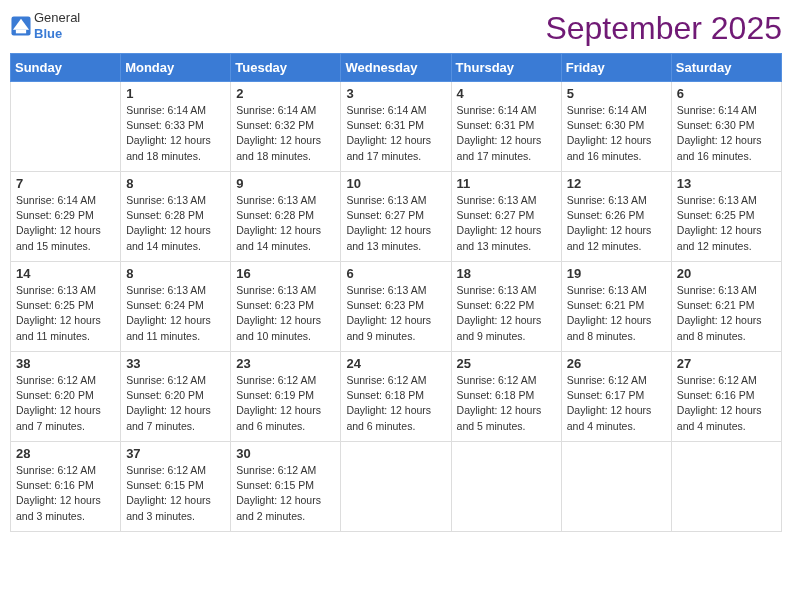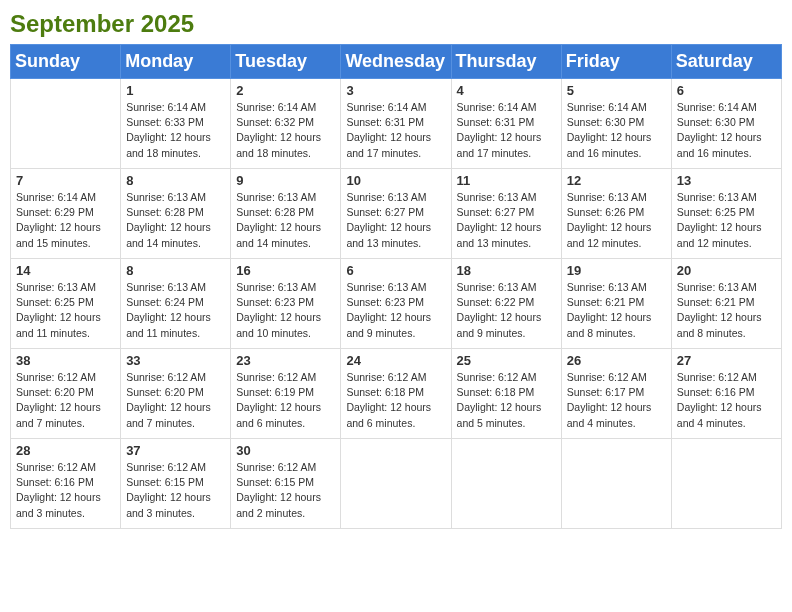--- a/index.html
+++ b/index.html
@@ -30,39 +30,39 @@
     .logo-general { color: #333; font-weight: normal; }
     .logo-blue { color: #3a7bd5; font-weight: bold; }
     .logo-icon {
       width: 22px;
       height: 22px;
     }
     .title-area {
       text-align: right;
     }
     .month-title {
-      font-size: 24px;
-      font-weight: bold;
-      color: #4d7c0f;
+      font-size: 32px;
+      font-weight: normal;
+      color: #701a75;
     }
     .location-title {
       font-size: 15px;
       color: #444;
     }
     .calendar {
       width: 100%;
       border-collapse: collapse;
       border: 1px solid #ccc;
     }
     .calendar th {
       background-color: #3a7bd5;
       color: #fff;
       padding: 6px 4px;
       text-align: left;
-      font-size: 18px;
+      font-size: 13px;
       font-weight: bold;
       border: 1px solid #5590e0;
     }
     .calendar td {
       vertical-align: top;
       padding: 4px 5px;
       border: 1px solid #ddd;
       font-size: 11px;
       color: #333;
       width: 14.28%;
@@ -83,20 +83,31 @@
       background: #fff;
     }
     .week-row td {
       height: 90px;
     }
   </style>
 </head>
 <body>
 
 <div class="header-area">
+  <div class="logo">
+    <svg class="logo-icon" viewBox="0 0 30 30">
+      <rect x="2" y="2" width="26" height="26" rx="3" fill="#3a7bd5"></rect>
+      <polygon points="15,5 26,20 4,20" fill="white"></polygon>
+      <rect x="8" y="20" width="14" height="5" fill="white"></rect>
+    </svg>
+    <div class="logo-text">
+      <span class="logo-general">General</span>
+      <span class="logo-blue">Blue</span>
+    </div>
+  </div>
   <div class="title-area">
     <div class="month-title">September 2025</div>
   </div>
 </div>
 
 <table class="calendar">
   <thead>
     <tr>
     <th>Sunday</th>
         <th>Monday</th>

